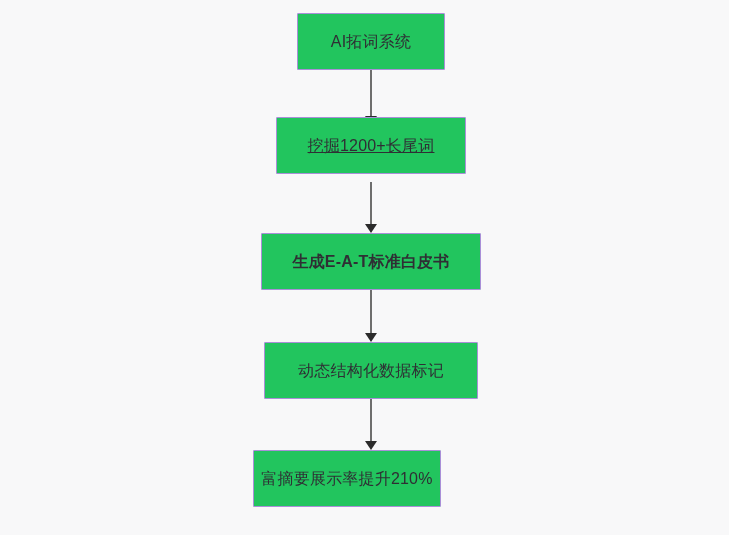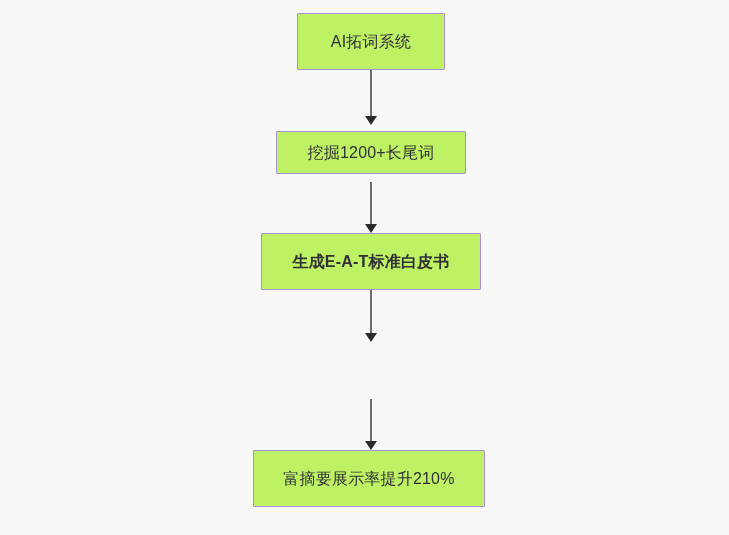--- a/index.html
+++ b/index.html
@@ -14,21 +14,21 @@
     overflow: hidden;
   }
   #flowchart-canvas {
     position: relative;
     width: 729px;
     height: 535px;
   }
   .node {
     position: absolute;
     box-sizing: border-box;
-    background: #bef264;
+    background: #22c55e;
     border: 1.5px solid #a98fd8;
     border-radius: 1px;
     display: flex;
     align-items: center;
     justify-content: center;
     color: #2f2f34;
     font-size: 16px;
     line-height: 1.2;
     letter-spacing: 0.2px;
     white-space: nowrap;
@@ -65,41 +65,44 @@
 
   <div class="node" style="left:297px; top:13px; width:148px; height:57px;">
     <span class="node-label">AI拓词系统</span>
   </div>
 
   <div class="edge" style="left:365px; top:70px; height:55px;">
     <div class="edge-line" style="height:47px;"></div>
     <div class="edge-head"></div>
   </div>
 
-  <div class="node" style="left:276px; top:131px; width:190px; height:43px;">
+  <div class="node" style="left:276px; top:117px; width:190px; height:57px;text-decoration:underline;">
     <span class="node-label">挖掘1200+长尾词</span>
   </div>
 
   <div class="edge" style="left:365px; top:182px; height:51px;">
     <div class="edge-line" style="height:43px;"></div>
     <div class="edge-head"></div>
   </div>
 
   <div class="node" style="left:261px; top:233px; width:220px; height:57px;font-weight:bold;">
     <span class="node-label">生成E-A-T标准白皮书</span>
   </div>
 
   <div class="edge" style="left:365px; top:290px; height:52px;">
     <div class="edge-line" style="height:44px;"></div>
     <div class="edge-head"></div>
   </div>
 
+  <div class="node" style="left:264px; top:342px; width:214px; height:57px;">
+    <span class="node-label">动态结构化数据标记</span>
+  </div>
 
   <div class="edge" style="left:365px; top:399px; height:51px;">
     <div class="edge-line" style="height:43px;"></div>
     <div class="edge-head"></div>
   </div>
 
-  <div class="node" style="left:253px; top:450px; width:232px; height:57px;">
+  <div class="node" style="left:253px; top:450px; width:188px; height:57px;">
     <span class="node-label">富摘要展示率提升210%</span>
   </div>
 
 </div>
 
 </body></html>

